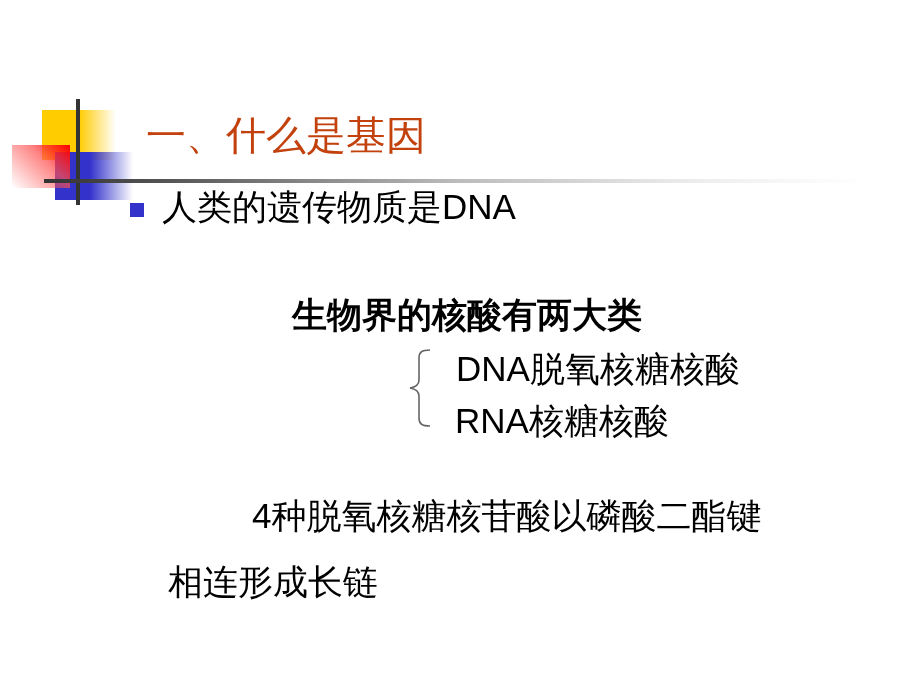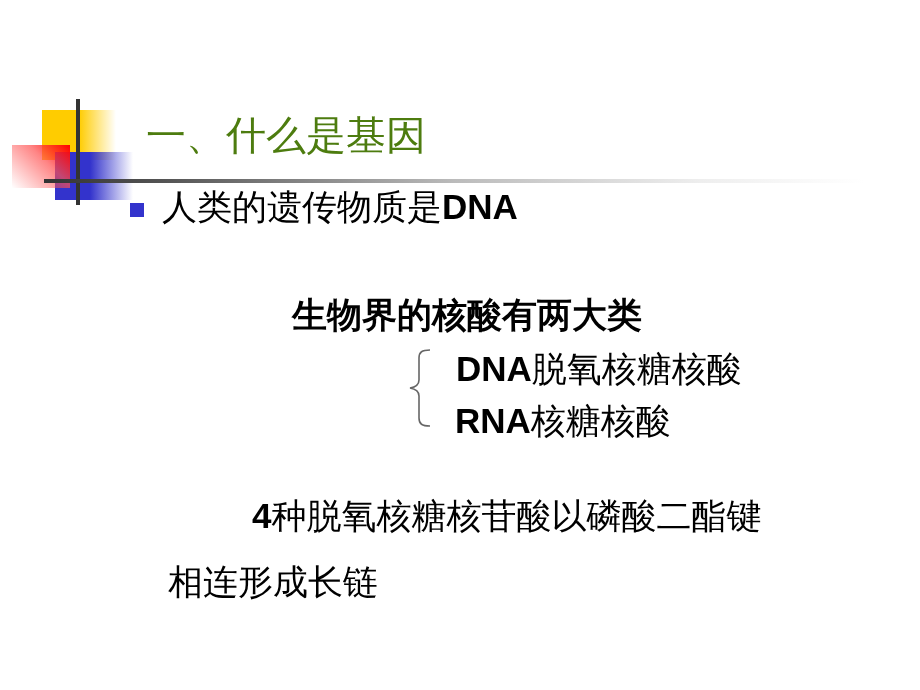--- a/index.html
+++ b/index.html
@@ -30,21 +30,21 @@
       background: #333333;
     }
     .deco-hline {
       left: 44px; top: 179px; width: 820px; height: 4px;
       background: linear-gradient(to right, #333333 0%, #555555 15%, #bbbbbb 50%, #eeeeee 80%, rgba(255,255,255,0) 100%);
     }
 
     .title {
       left: 146px; top: 110px;
       font-size: 40px; line-height: 50px;
-      color: #4d7c0f;
+      color: #c2410c;
       white-space: nowrap;
     }
 
     .bullet {
       left: 130px; top: 203px; width: 14px; height: 14px;
       background: #3333CC;
     }
     .bullet-text {
       left: 162px; top: 185px;
       font-size: 35px; line-height: 44px;
@@ -52,21 +52,21 @@
       white-space: nowrap;
     }
 
     .body-line {
       font-size: 35px; line-height: 44px;
       color: #000000;
       white-space: nowrap;
     }
     .latin-bold {
       font-family: "Liberation Sans", "DejaVu Sans", sans-serif;
-      font-weight: bold;
+      font-weight: normal;
     }
     .line-1 { left: 292px; top: 293px; font-weight: bold; }
     .line-dna { left: 456px; top: 347px; }
     .line-rna { left: 455px; top: 399px; }
     .line-4 { left: 252px; top: 494px; }
     .line-5 { left: 168px; top: 561px; font-family: Liberation Serif, serif; }
 
     .brace {
       left: 406px; top: 348px; width: 28px; height: 80px;
     }

